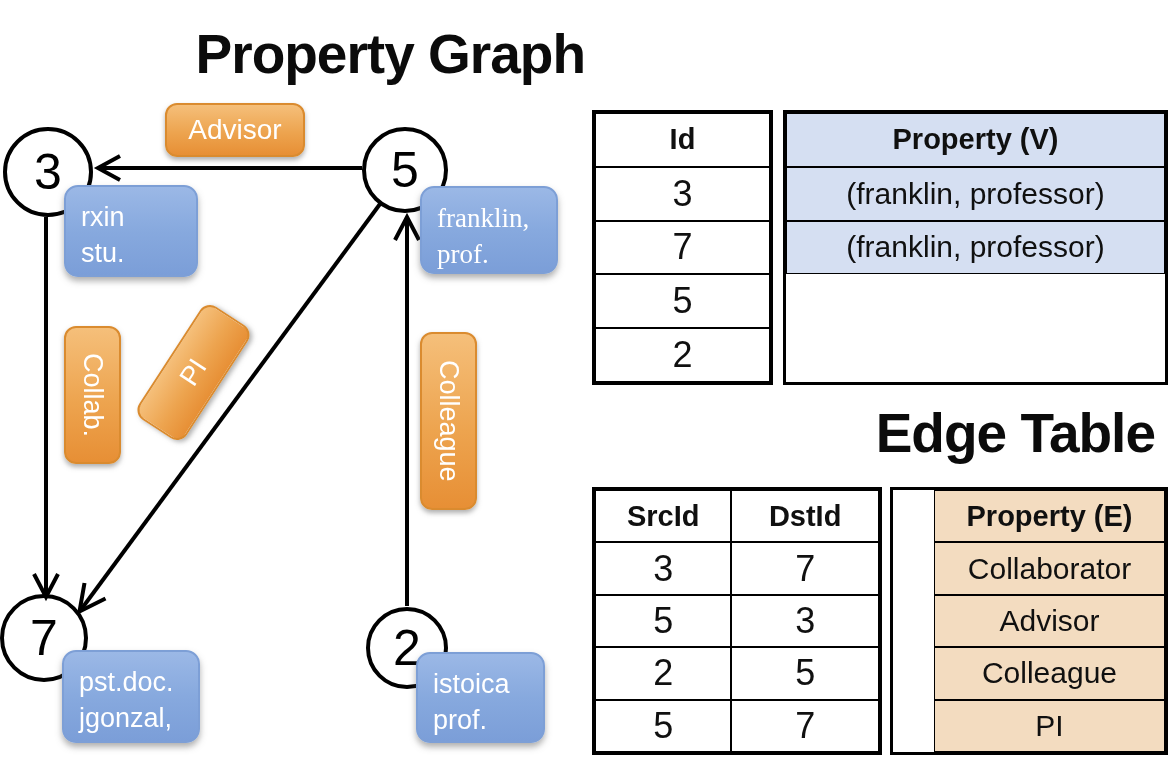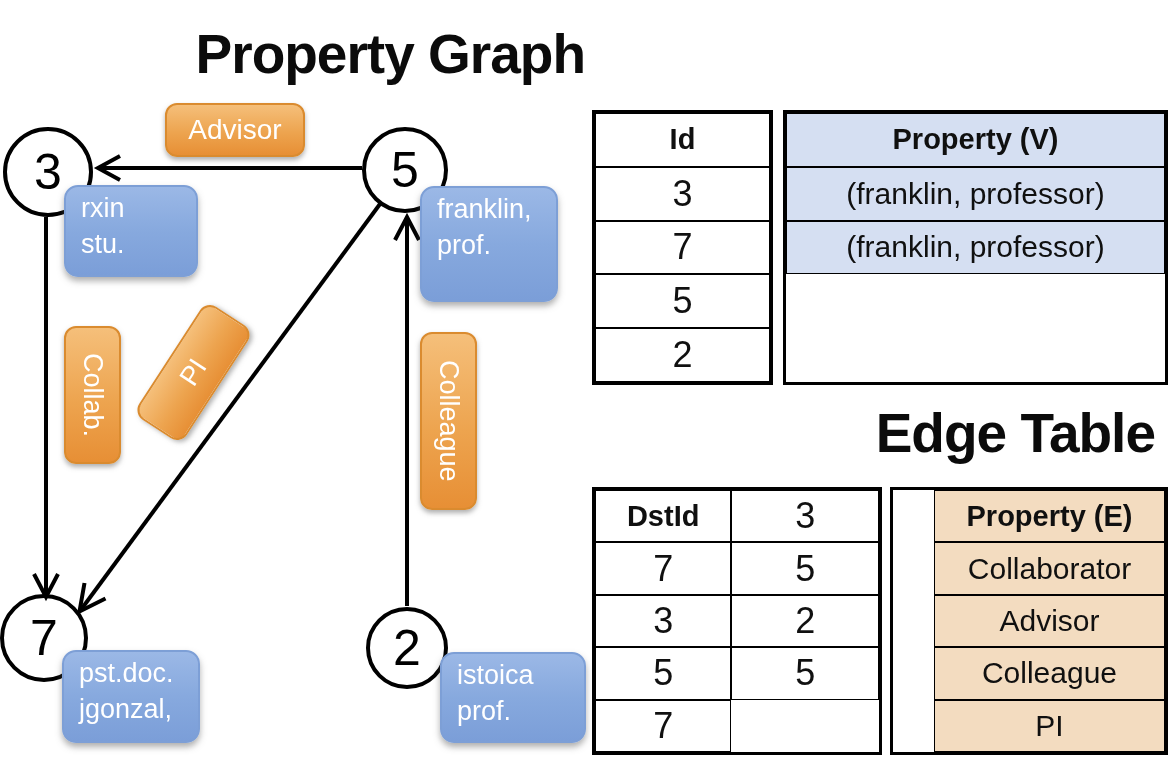--- a/index.html
+++ b/index.html
@@ -34,25 +34,25 @@
   .advisor{left:165px;top:103px;width:140px;height:54px;}
   .collab{left:64px;top:326px;width:57px;height:138px;font-size:27px;}
   .colleague{left:420px;top:332px;width:57px;height:178px;font-size:27px;}
   .pi{left:126px;top:344px;width:135px;height:57px;transform:rotate(-57deg);font-size:27px;}
   .vtext{writing-mode:vertical-rl;}
 
   
   .bbox{position:absolute;z-index:3;box-sizing:border-box;
         background:linear-gradient(180deg,#9bb8e6 0%,#87a9de 50%,#7b9ed8 100%);
         border:2px solid #7d9fd6;border-radius:14px;color:#fff;font-size:27px;line-height:1.32;
-        padding:4px 10px 8px 15px;box-shadow:0 4px 6px rgba(95,95,95,.5);}
+        padding:13px 10px 8px 15px;box-shadow:0 4px 6px rgba(95,95,95,.5);}
   .rxin{left:64px;top:185px;width:134px;height:92px;}
-  .franklin{left:420px;top:186px;width:138px;height:116px;}
+  .franklin{left:420px;top:186px;width:138px;height:88px;font-family:Liberation Serif, serif;}
   .jgonzal{left:62px;top:650px;width:138px;height:93px;}
-  .istoica{left:440px;top:652px;width:146px;height:91px;}
+  .istoica{left:416px;top:652px;width:129px;height:91px;}
 
   
   .twrap{position:absolute;display:flex;}
   .vt{left:592px;top:100px;width:576px;height:275px;gap:10px;margin-top:10px;}
   .et{left:592px;top:487px;width:576px;height:268px;gap:8px;}
   .sub{box-sizing:border-box;border:3px solid #000;background:#fff;display:grid;height:100%;}
   .sub .cell{box-sizing:border-box;border:1.5px solid #000;display:flex;
              align-items:center;justify-content:center;font-size:30px;color:#101010;
              overflow:hidden;white-space:nowrap;}
   .cell.hdr{font-weight:bold;font-size:29px;}
@@ -136,20 +136,21 @@
     </div>
     <div class="sub vt-prop">
       <div class="cell hdr vblue">Property (V)</div>
       <div class="cell vblue">(franklin, professor)</div>
       <div class="cell vblue">(franklin, professor)</div>
     </div>
   </div>
 
   <div class="twrap et">
     <div class="sub et-left">
+      <div class="cell hdr">SrcId</div>
       <div class="cell hdr">DstId</div>
       <div class="cell num">3</div>
       <div class="cell num">7</div>
       <div class="cell num">5</div>
       <div class="cell num">3</div>
       <div class="cell num">2</div>
       <div class="cell num">5</div>
       <div class="cell num">5</div>
       <div class="cell num">7</div>
     </div>

